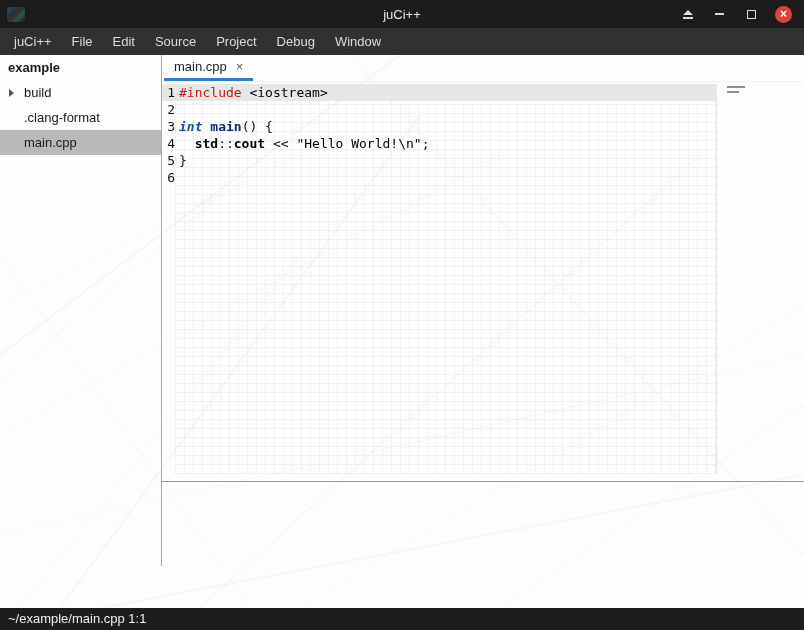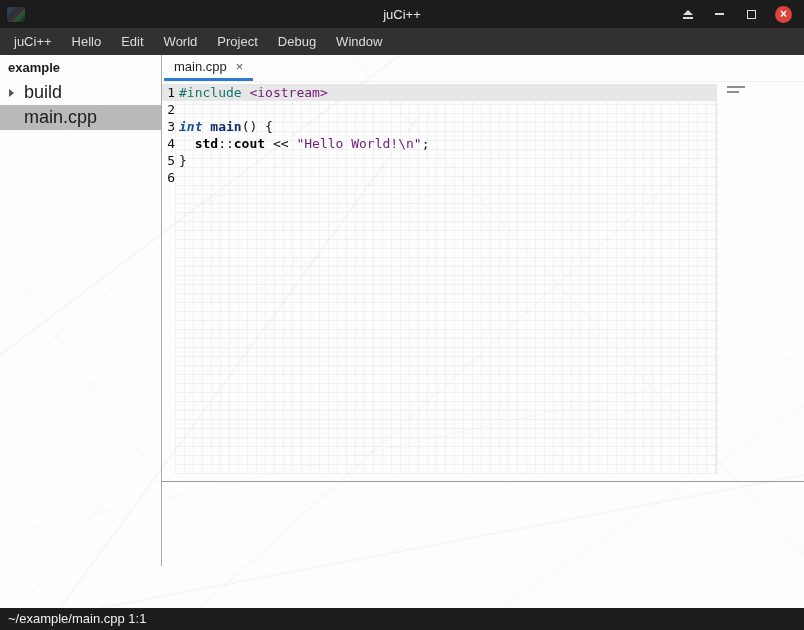--- a/index.html
+++ b/index.html
@@ -26,21 +26,21 @@
   .menu-item { color:#dcdcdc; font-size:13px; padding:0 10px; line-height:27px; cursor:default; }
 
   
   .content { position:relative; height:553px; width:804px; background:#fdfdfd; }
   .texture { position:absolute; left:0; top:0; z-index:0; pointer-events:none; }
   .cols { position:relative; z-index:1; display:flex; height:511px; }
 
   
   .sidebar { width:162px; border-right:1px solid #a9a9a9; display:flex; flex-direction:column; }
   .tree-root { height:25px; line-height:25px; font-weight:bold; font-size:13px; color:#1a1a1a; padding-left:8px; }
-  .tree-row { height:25px; display:flex; align-items:center; font-size:18px; color:#1a1a1a; position:relative; cursor:default; }
+  .tree-row { height:25px; display:flex; align-items:center; font-size:13px; color:#1a1a1a; position:relative; cursor:default; }
   .tree-row.selected { background:#b9b9b9; }
   .expander { position:absolute; left:9px; width:0; height:0; border-top:4px solid transparent; border-bottom:4px solid transparent; border-left:5px solid #555; }
   .tree-label { padding-left:24px; }
 
   
   .rightcol { flex:1; display:flex; flex-direction:column; }
   .tabbar { height:27px; display:flex; align-items:flex-end; border-bottom:1px solid rgba(0,0,0,0.05); }
   .tab { margin-left:2px; height:27px; display:flex; align-items:center; padding:0 10px; border-bottom:3px solid #2d7ad0; }
   .tab-label { font-size:13px; color:#1f1f1f; }
   .tab-close { margin-left:9px; color:#555; font-size:13px; line-height:13px; }
@@ -49,22 +49,22 @@
   .grid-bg { position:absolute; left:13px; top:2px; width:542px; height:390px;
      background-image:
        repeating-linear-gradient(0deg, rgba(60,70,80,0.06) 0 1px, transparent 1px 9px),
        repeating-linear-gradient(90deg, rgba(60,70,80,0.06) 0 1px, transparent 1px 9px);
      border-right:1px solid rgba(0,0,0,0.05); }
   .code-lines { position:absolute; left:0; top:2px; }
   .code-line { height:17px; line-height:17px; white-space:pre; width:555px; display:flex; }
   .code-line.hl { background:#e7e7e7; }
   .ln { display:inline-block; width:13px; text-align:right; color:#111; flex:none; }
   .code { margin-left:4px; color:#111; }
-  .code .preproc { color:#0f766e; }
-  .code .string  { color:#701a75; }
+  .code .preproc { color:#b91c1c; }
+  .code .string  { color:#000000; }
   .code .kw      { color:#1c4fa0; font-weight:bold;font-style:italic; }
   .code .fn      { color:#0d2a6e; font-weight:bold; }
   .code .ns      { color:#000; font-weight:bold; }
   .overview-marks { position:absolute; left:565px; top:4px; width:20px; }
   .ov-bar { height:2px; background:#8a9096; margin-bottom:3px; }
   .ov-bar.short { width:12px; } .ov-bar.long { width:18px; }
 
   .pane-divider { height:1px; background:#9a9a9a; }
   .bottom-panel { flex:1; }
 
@@ -89,23 +89,23 @@
       </div>
     <div class="wc">
         <div class="restore-box"></div>
       </div>
     <div class="wc close-btn">×</div>
   </div>
 </div>
 
 <div class="menubar">
   <span class="menu-item">juCi++</span>
-  <span class="menu-item">Hello</span>
+  <span class="menu-item">File</span>
   <span class="menu-item">Edit</span>
-  <span class="menu-item">World</span>
+  <span class="menu-item">Source</span>
   <span class="menu-item">Project</span>
   <span class="menu-item">Debug</span>
   <span class="menu-item">Window</span>
 </div>
 
 <div class="content">
   <svg class="texture" width="804" height="553" viewBox="0 0 804 553">
     <g stroke="#6a7680" fill="none">
       <line x1="0" y1="300" x2="400" y2="0" stroke-opacity="0.05" stroke-width="2"></line>
       <line x1="0" y1="380" x2="500" y2="100" stroke-opacity="0.04" stroke-width="1"></line>
@@ -124,20 +124,23 @@
     </g>
   </svg>
 
   <div class="cols">
 
     <div class="sidebar">
       <div class="tree-root">example</div>
       <div class="tree-row">
         <span class="expander"></span>
         <span class="tree-label">build</span>
+      </div>
+      <div class="tree-row">
+        <span class="tree-label">.clang-format</span>
       </div>
       <div class="tree-row selected">
         <span class="tree-label">main.cpp</span>
       </div>
     </div>
 
     <div class="rightcol">
       <div class="tabbar">
         <div class="tab">
           <span class="tab-label">main.cpp</span>

